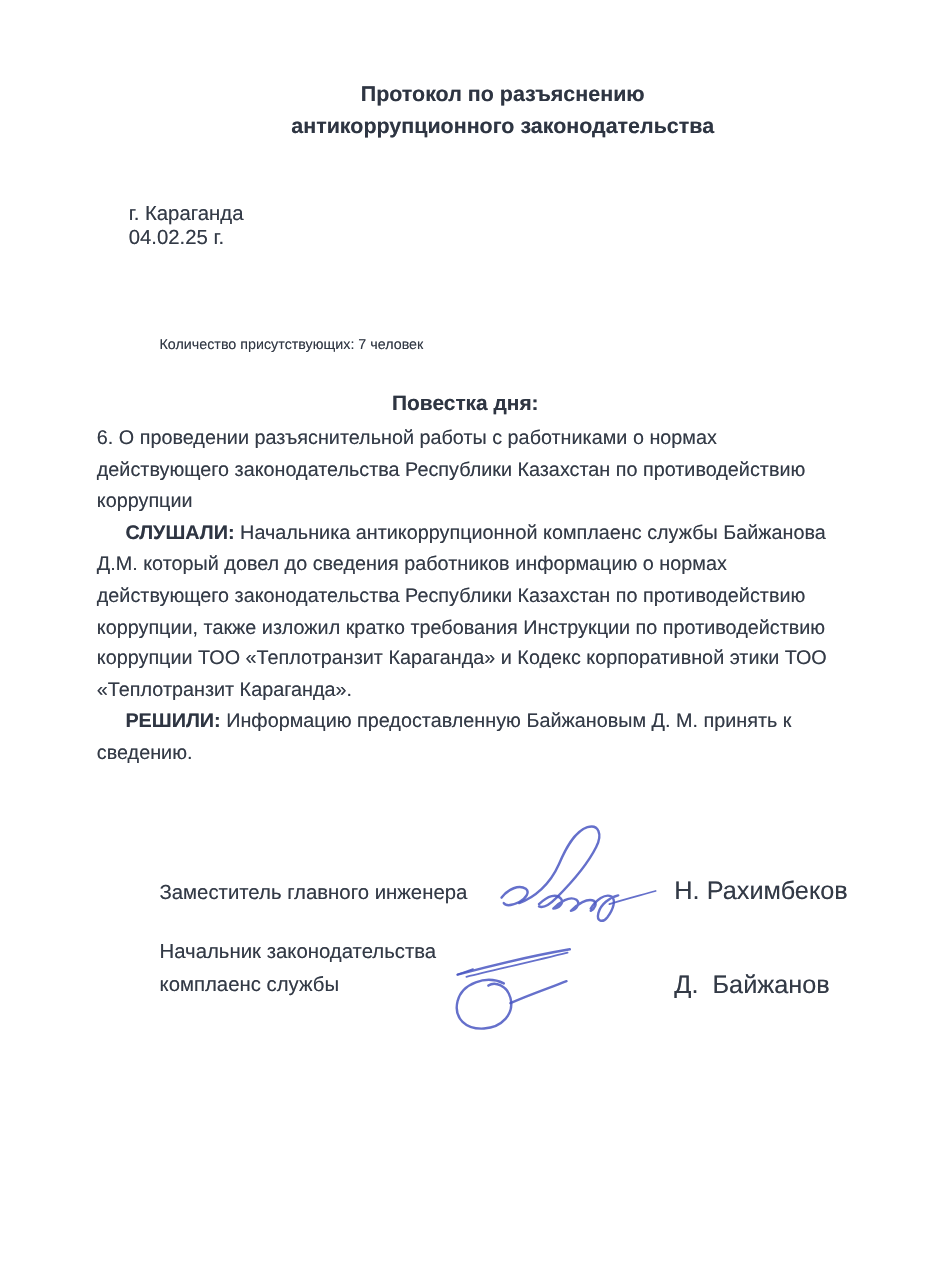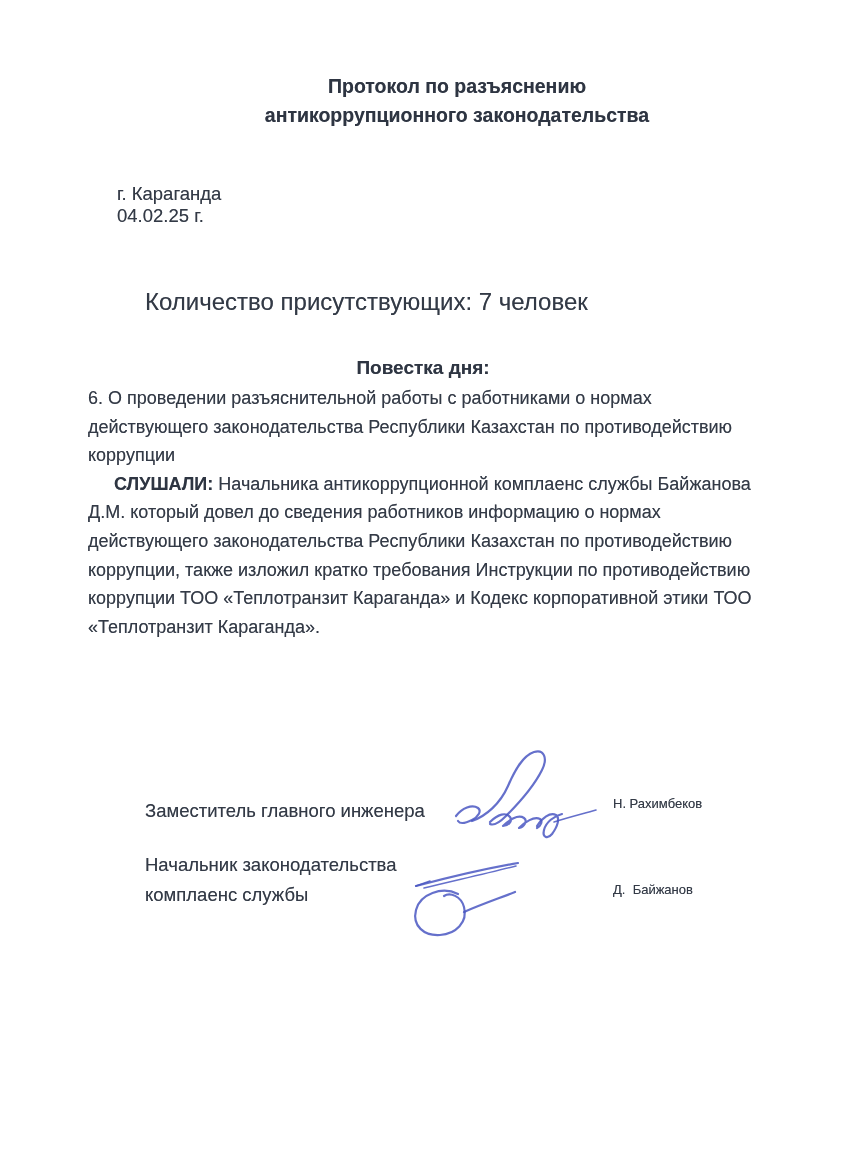--- a/index.html
+++ b/index.html
@@ -35,22 +35,22 @@
     position: absolute;
     top: 183px; left: 117px; width: 631px;
     display: flex;
     justify-content: space-between;
     font-size: 18.5px;
     flex-direction: column;
   }
 
   .attendees {
     position: absolute;
-    top: 288px; left: 145px;
-    font-size: 24px;
+    top: 305px; left: 145px;
+    font-size: 13px;
   }
 
   .agenda-heading {
     position: absolute;
     top: 357px; left: 88px; width: 670px;
     text-align: center;
     font-weight: bold;
     font-size: 19px;
     color: #2e3542;
   }
@@ -65,21 +65,21 @@
   .body-text p.indent { text-indent: 26px; }
   .body-text b { color: #2e3542; }
 
   .sig-label {
     position: absolute;
     font-size: 18.5px;
     line-height: 30px;
   }
   .sig-name {
     position: absolute;
-    font-size: 13px;
+    font-size: 23px;
     white-space: pre;
   }
   .sig-label-1 { top: 796px; left: 145px; }
   .sig-name-1  { top: 796px; left: 613px; }
   .sig-label-2 { top: 850px; left: 145px; width: 295px; }
   .sig-name-2  { top: 882px; left: 613px; }
 
   .autograph { position: absolute; }
   .autograph-1 { top: 744px; left: 442px; }
   .autograph-2 { top: 856px; left: 398px; }
@@ -108,20 +108,21 @@
     <span>04.02.25 г.</span>
   </div>
 
   <div class="attendees soft">Количество присутствующих: 7 человек</div>
 
   <div class="agenda-heading soft">Повестка дня:</div>
 
   <div class="body-text soft">
     <p>6.  О проведении разъяснительной работы с работниками о нормах действующего законодательства Республики Казахстан по противодействию коррупции</p>
     <p class="indent"><b>СЛУШАЛИ:</b> <span>Начальника антикоррупционной комплаенс службы Байжанова Д.М.  который довел до сведения работников информацию о нормах действующего законодательства Республики Казахстан по противодействию коррупции, также изложил кратко требования Инструкции по противодействию коррупции ТОО «Теплотранзит Караганда» и Кодекс корпоративной этики ТОО «Теплотранзит Караганда».</span></p>
+    <p class="indent"><b>РЕШИЛИ:</b> <span>Информацию предоставленную Байжановым Д. М. принять к сведению.</span></p>
   </div>
 
   <div class="sig-label sig-label-1 soft">Заместитель главного инженера</div>
   <svg class="autograph autograph-1" width="180" height="100" viewBox="0 0 180 100">
     <path d="M14,72 C20,64 30,60 36,64 C40,67 36,73 30,76 C24,79 18,80 16,77"></path>
     <path d="M30,77 C44,72 58,60 66,42 C72,28 80,12 92,8 C102,5 106,14 100,26 C92,42 78,58 64,72 C58,78 52,82 48,80"></path>
     <path d="M48,78 C56,70 64,68 68,73 C71,77 66,82 61,82 C67,76 76,70 82,74 C86,77 82,83 77,84 C83,78 92,72 98,75 C101,77 99,82 95,84"></path>
     <path d="M95,82 C100,74 108,68 114,71 C118,74 116,82 110,90 C106,95 100,94 102,86 C104,78 112,72 120,70"></path>
     <path class="thin" d="M112,78 C124,74 140,70 154,66"></path>
   </svg>

